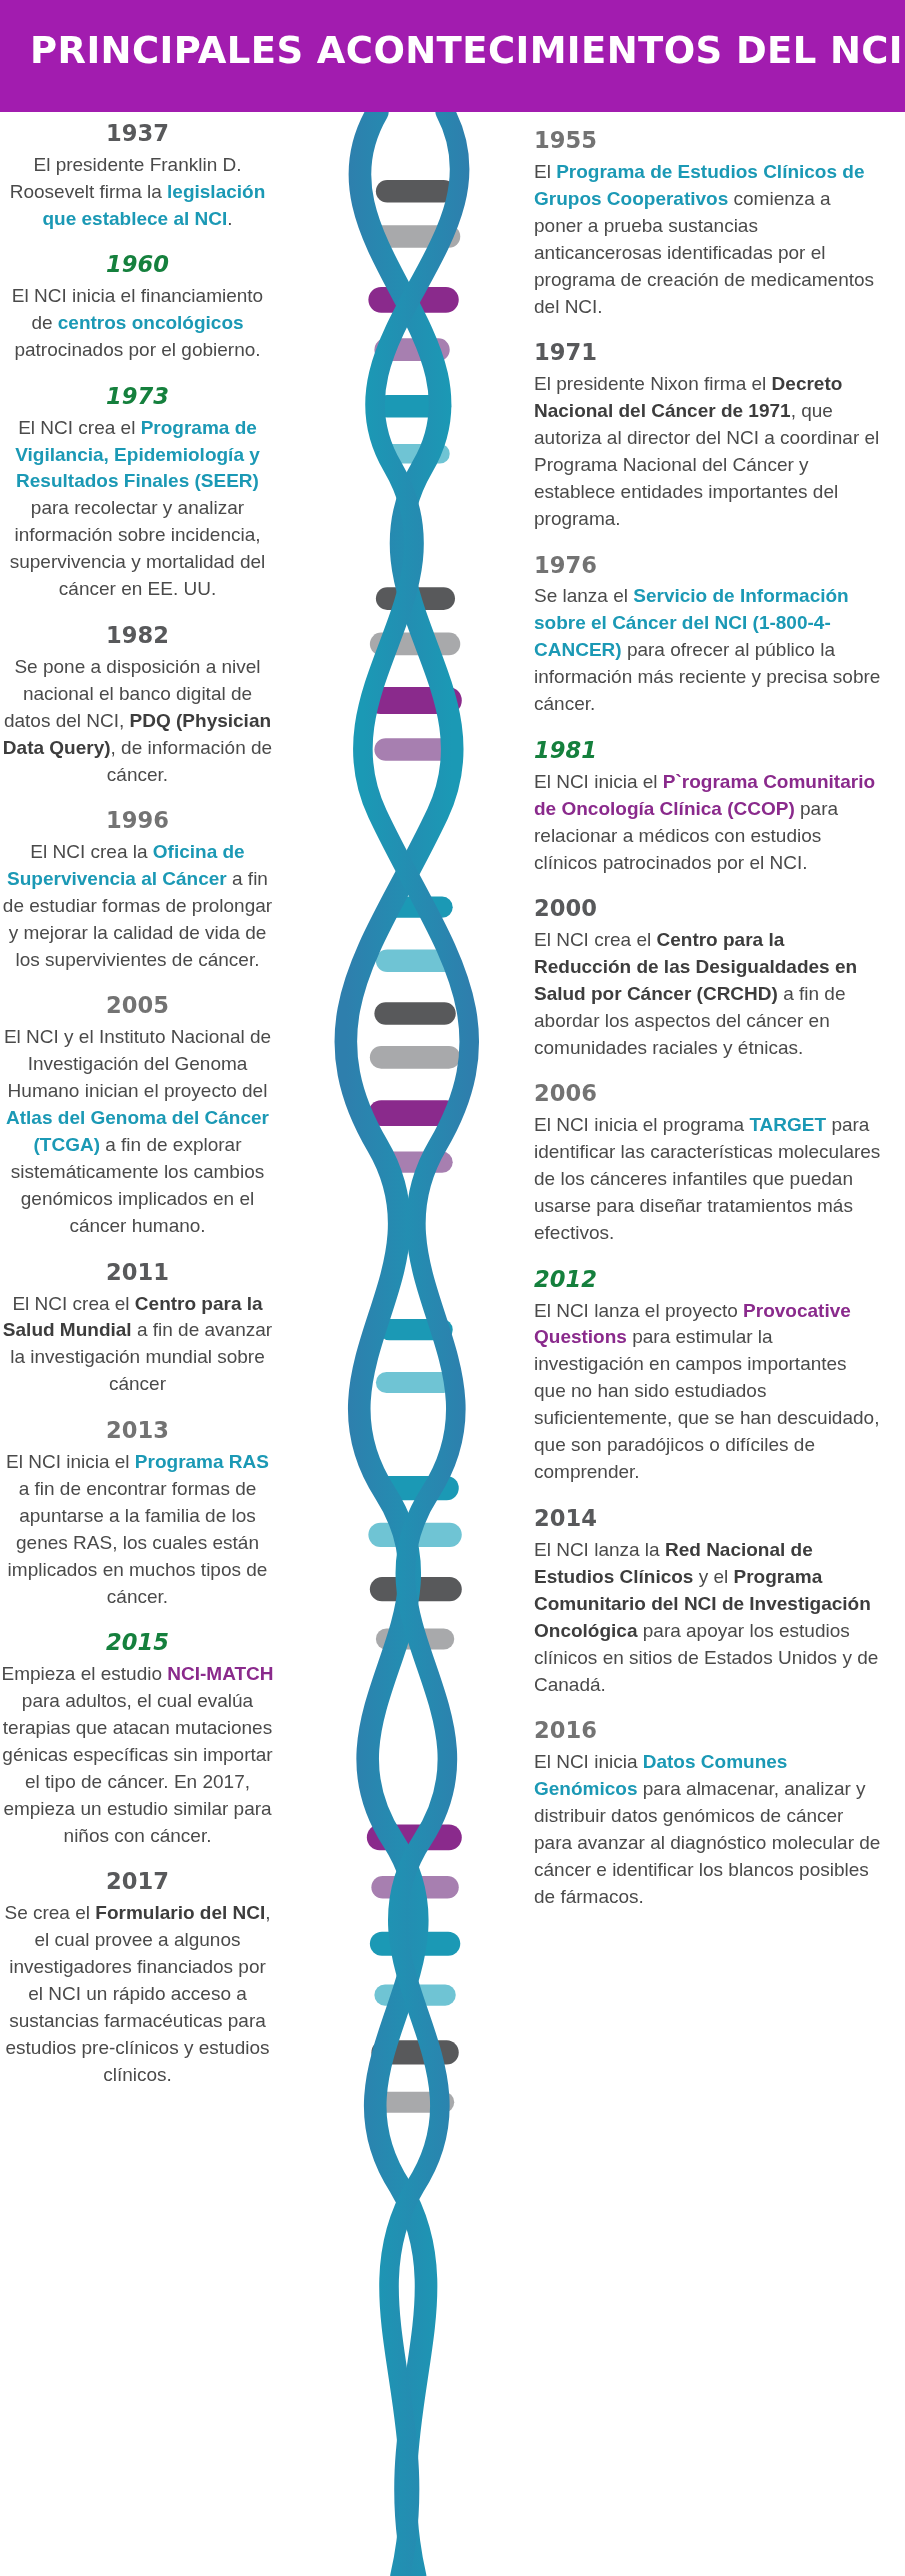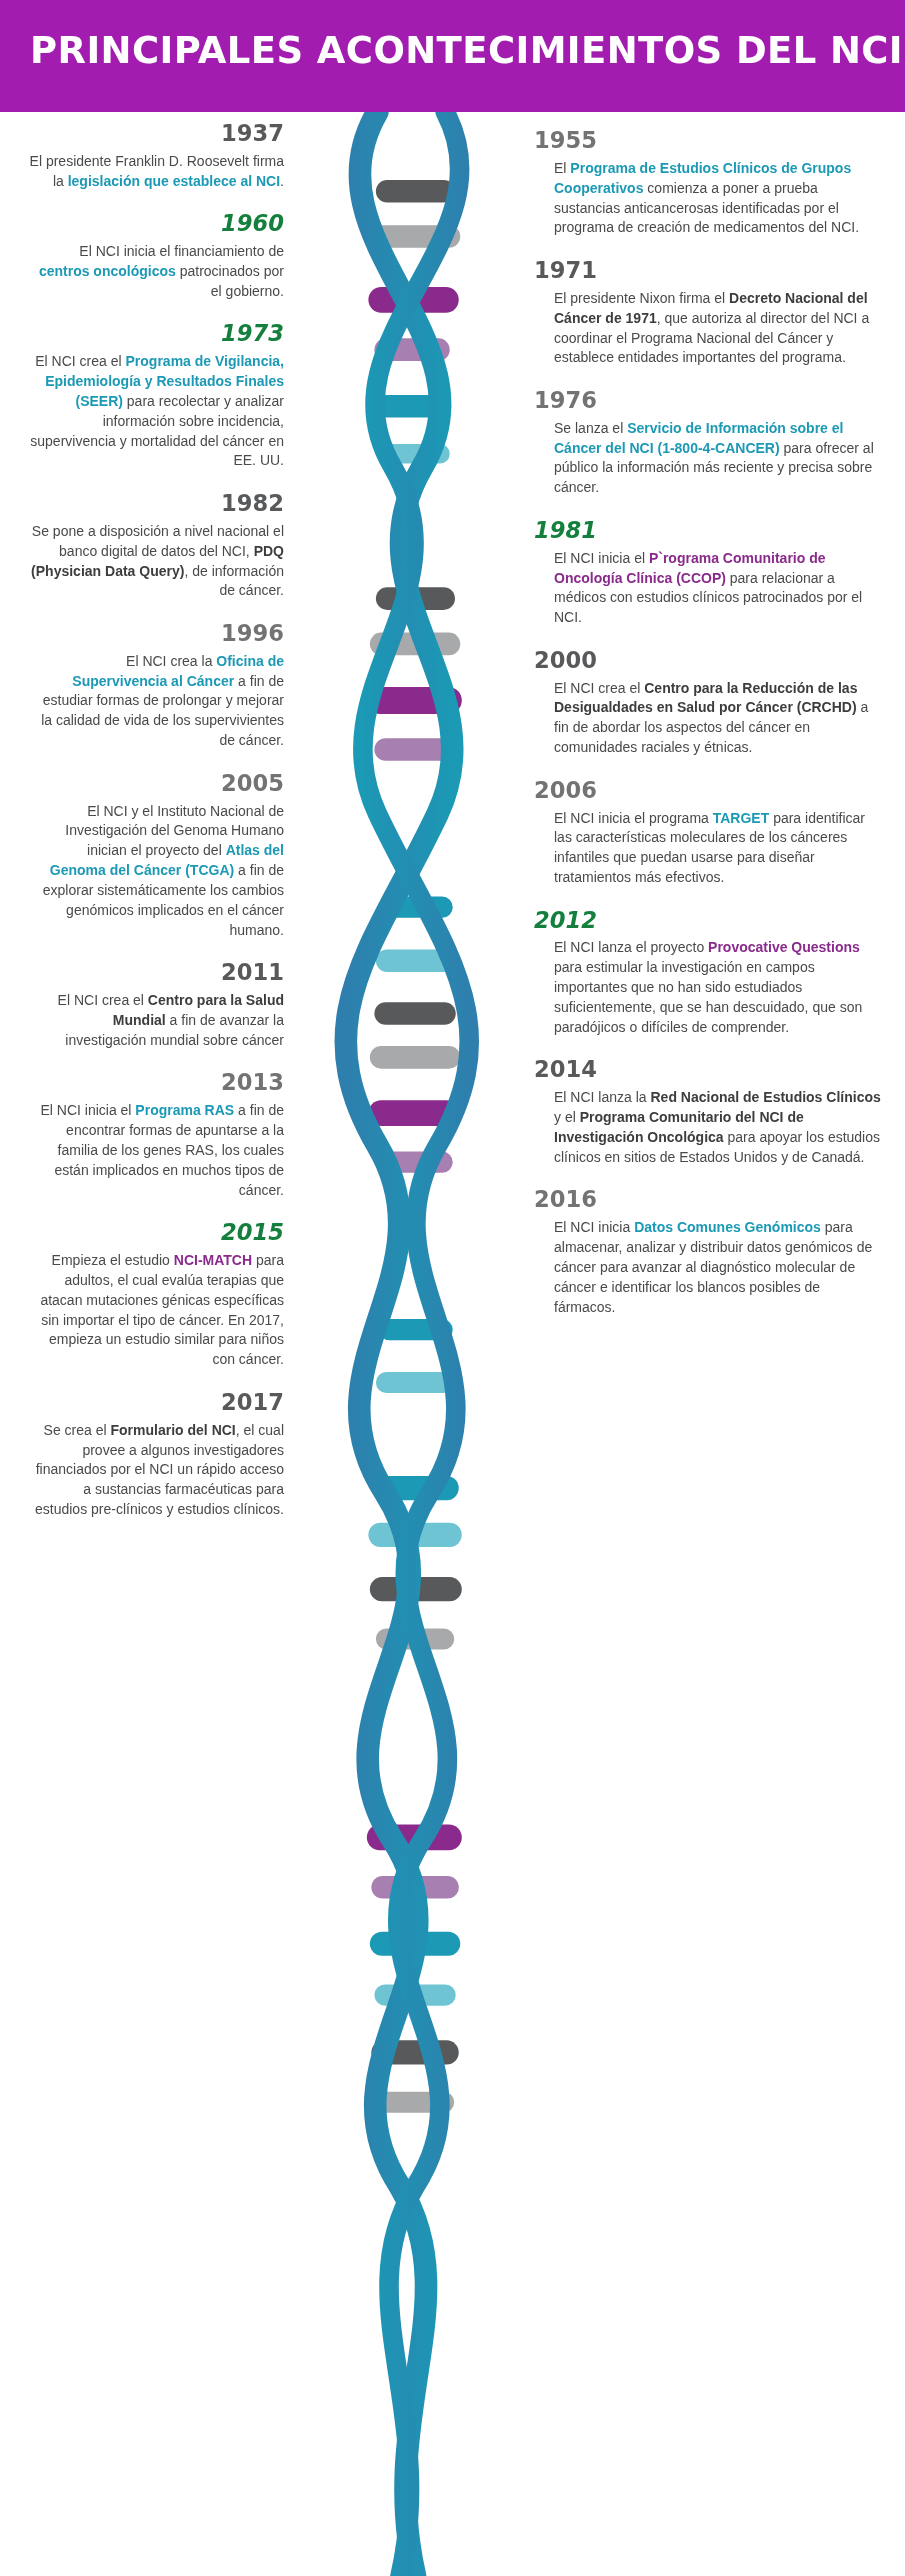--- a/index.html
+++ b/index.html
@@ -46,24 +46,24 @@
     height: 2464px;
     z-index: 0;
   }
 
   
   .col {
     position: absolute;
     z-index: 2;
   }
   .col-left {
-    left: 9px;
+    left: 0;
     top: 121px;
     width: 296px;
-    text-align: right;
+    text-align: center;
     padding-right: 21px;
   }
   .col-right {
     left: 528px;
     top: 128px;
     width: 355px;
     text-align: left;
     padding-left: 6px;
   }
 
@@ -74,24 +74,23 @@
     font-weight: bold;
     font-family: "DejaVu Sans", sans-serif;
     margin-bottom: 6px;
     line-height: 1.1;
   }
   .year.teal   { color: #737373; }
   .year.purple { color: #15803d; font-style: italic; }
   .year.gray   { color: #58595b; }
 
   .body-text {
-    font-size: 14px;
+    font-size: 19px;
     line-height: 1.42;
     color: #4a4a4a;
-    padding-left: 20px;
   }
   .body-text .hl-teal   { color: #1b99b5; font-weight: bold; }
   .body-text .hl-purple { color: #8a2a8c; font-weight: bold; }
   .body-text .hl-dark   { color: #3d3d3d; font-weight: bold; }
 </style>
 </head>
 <body>
 
 <div class="header">
   <div class="header-title">PRINCIPALES ACONTECIMIENTOS DEL NCI</div>

